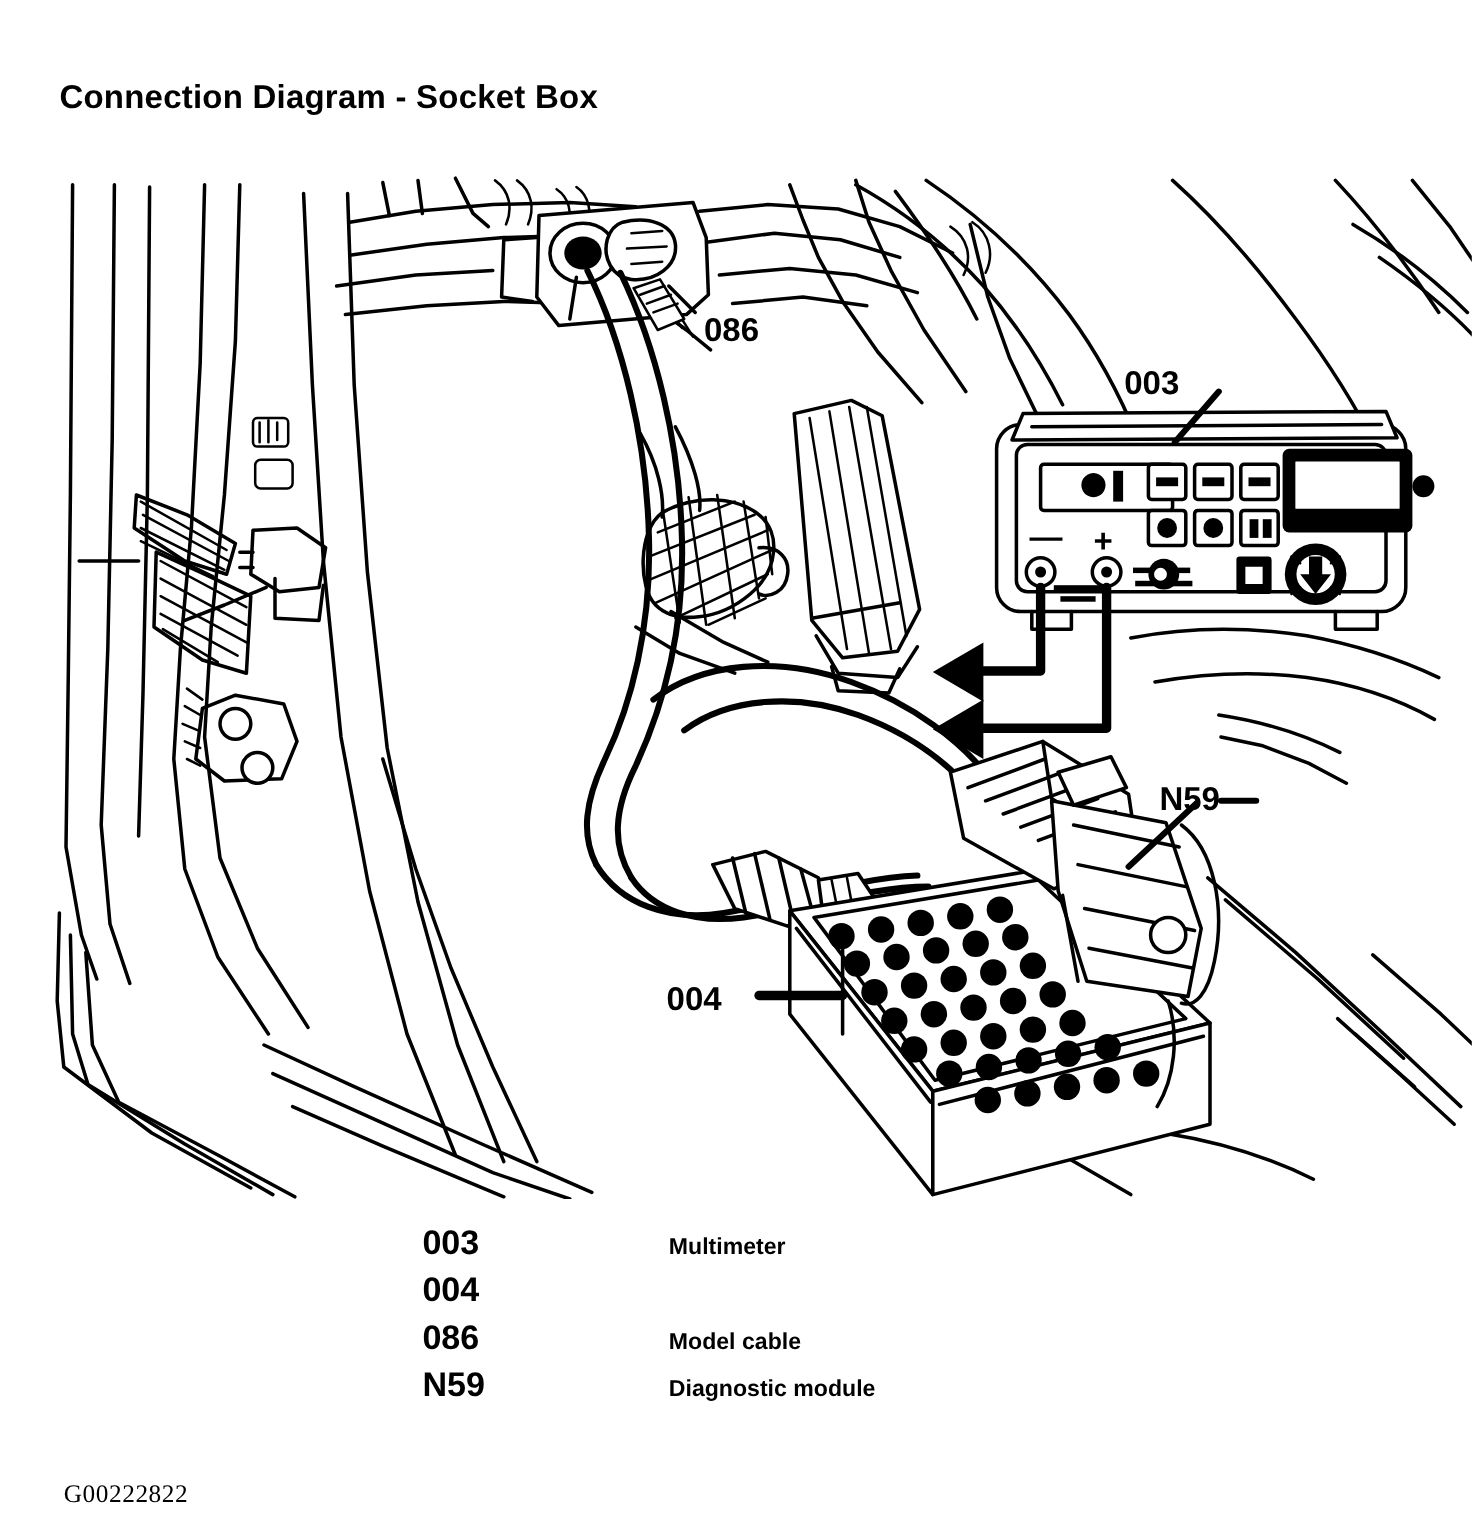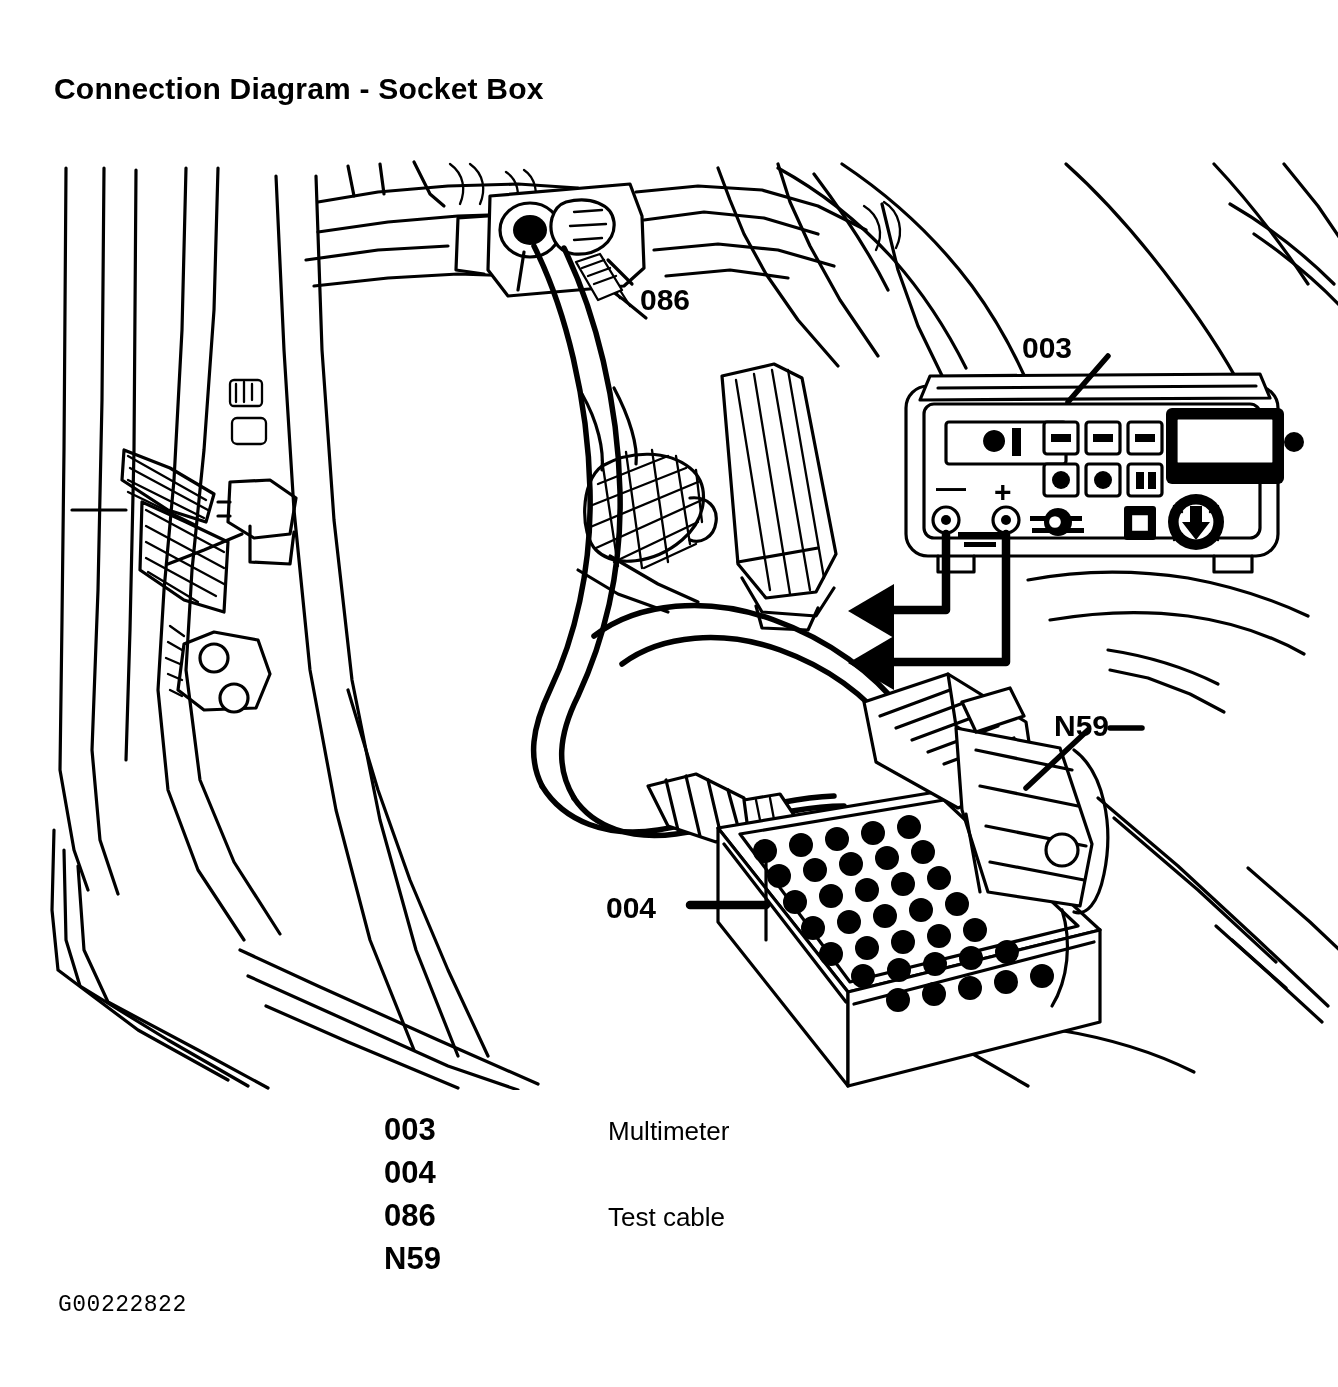--- a/index.html
+++ b/index.html
@@ -59,31 +59,31 @@
     height: 43px;
   }
   .legend-code {
     width: 224px;
     font-size: 31px;
     font-weight: bold;
     line-height: 43px;
     white-space: nowrap;
   }
   .legend-desc {
-    font-size: 26px;
-    font-weight: normal;
+    font-size: 21px;
+    font-weight: bold;
     line-height: 43px;
     white-space: nowrap;
   }
   
   .figure-id {
     position: absolute;
     left: 40px;
-    top: 1292px;
-    font-family: Liberation Mono, monospace;
+    top: 1345px;
+    font-family: Liberation Serif, serif;
     font-size: 23px;
     letter-spacing: 0.5px;
     white-space: nowrap;
   }
   
   .ln   { fill: none; stroke: #000; stroke-width: 3.2; stroke-linecap: round; stroke-linejoin: round; }
   .ln-t { fill: none; stroke: #000; stroke-width: 2.3; stroke-linecap: round; stroke-linejoin: round; }
   .ln-h { fill: none; stroke: #000; stroke-width: 5.5; stroke-linecap: round; stroke-linejoin: round; }
   .ln-xh{ fill: none; stroke: #000; stroke-width: 8.5; stroke-linecap: round; stroke-linejoin: round; }
   .fillblk { fill: #000; stroke: none; }
@@ -425,22 +425,23 @@
   <div class="legend">
     <div class="legend-row">
       <div class="legend-code">003</div>
       <div class="legend-desc">Multimeter</div>
     </div>
     <div class="legend-row">
       <div class="legend-code">004</div>
     </div>
     <div class="legend-row">
       <div class="legend-code">086</div>
-      <div class="legend-desc">Test cable</div>
+      <div class="legend-desc">Model cable</div>
     </div>
     <div class="legend-row">
       <div class="legend-code">N59</div>
+      <div class="legend-desc">Diagnostic module</div>
     </div>
   </div>
 
   <div class="figure-id">G00222822</div>
 
 </div>
 
 </body></html>

